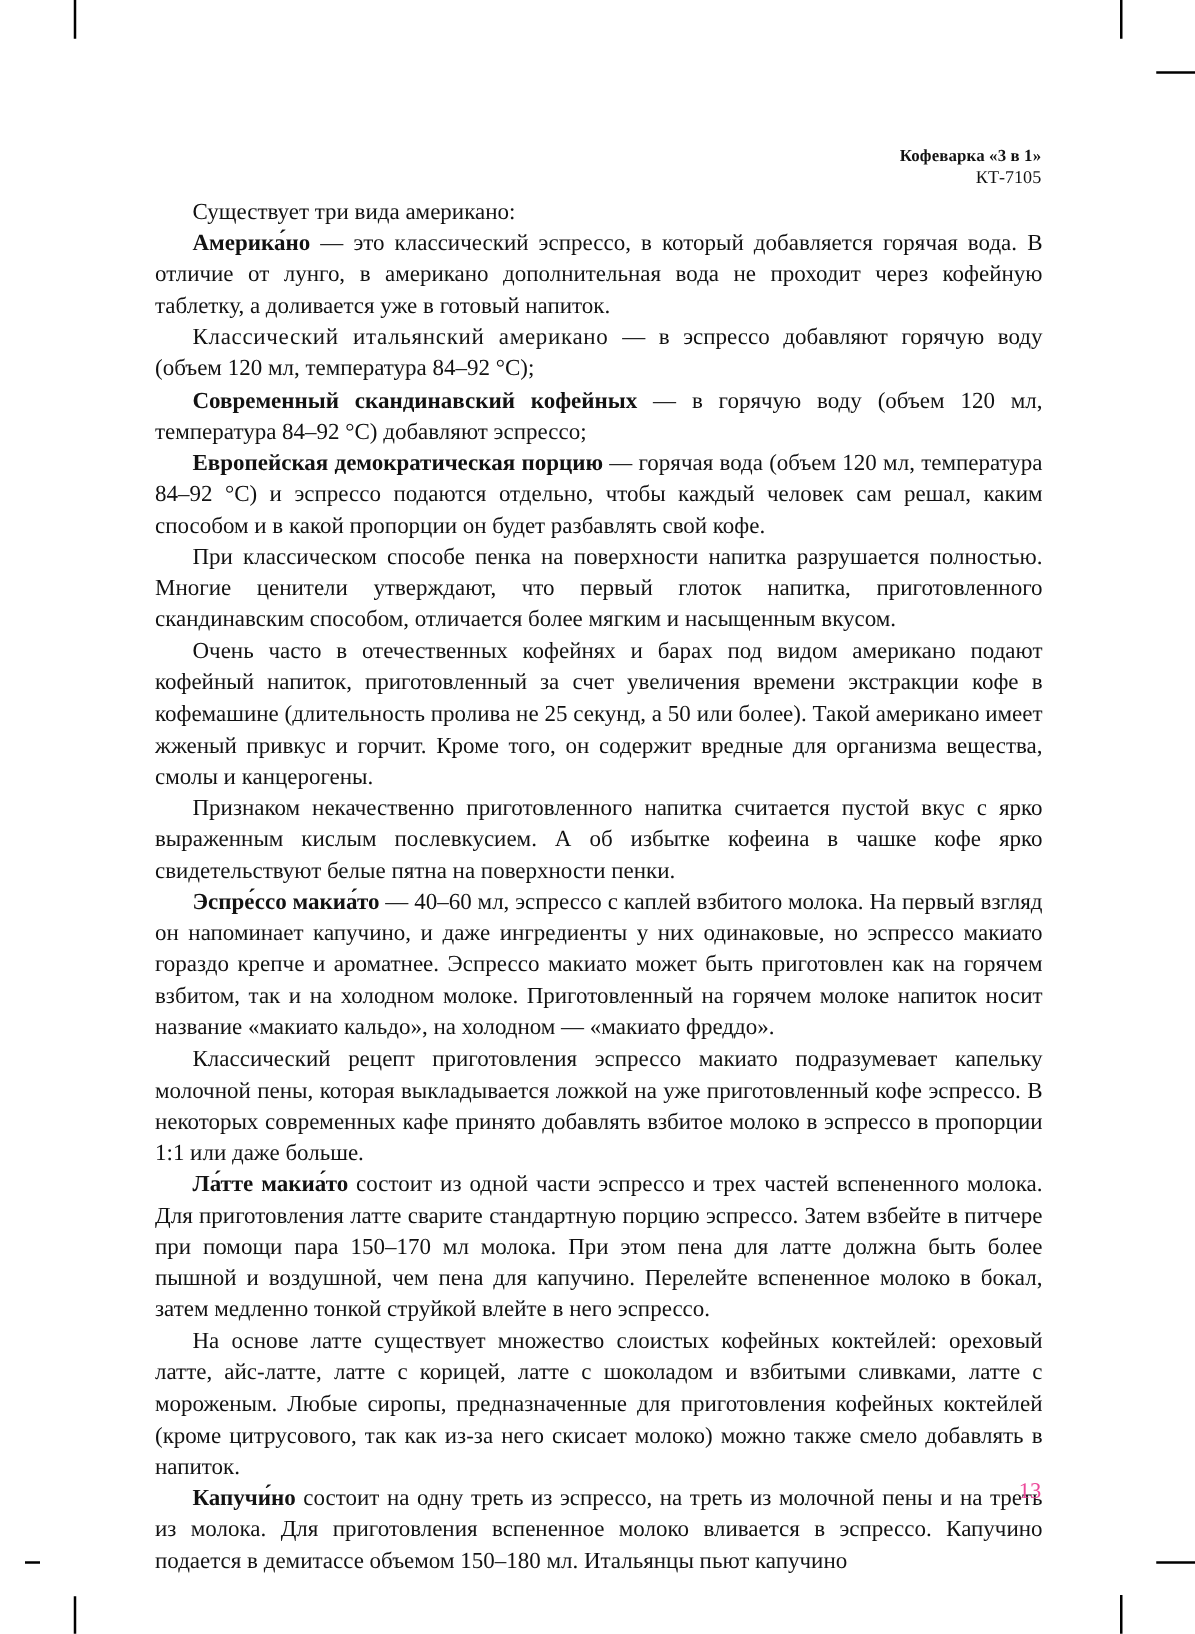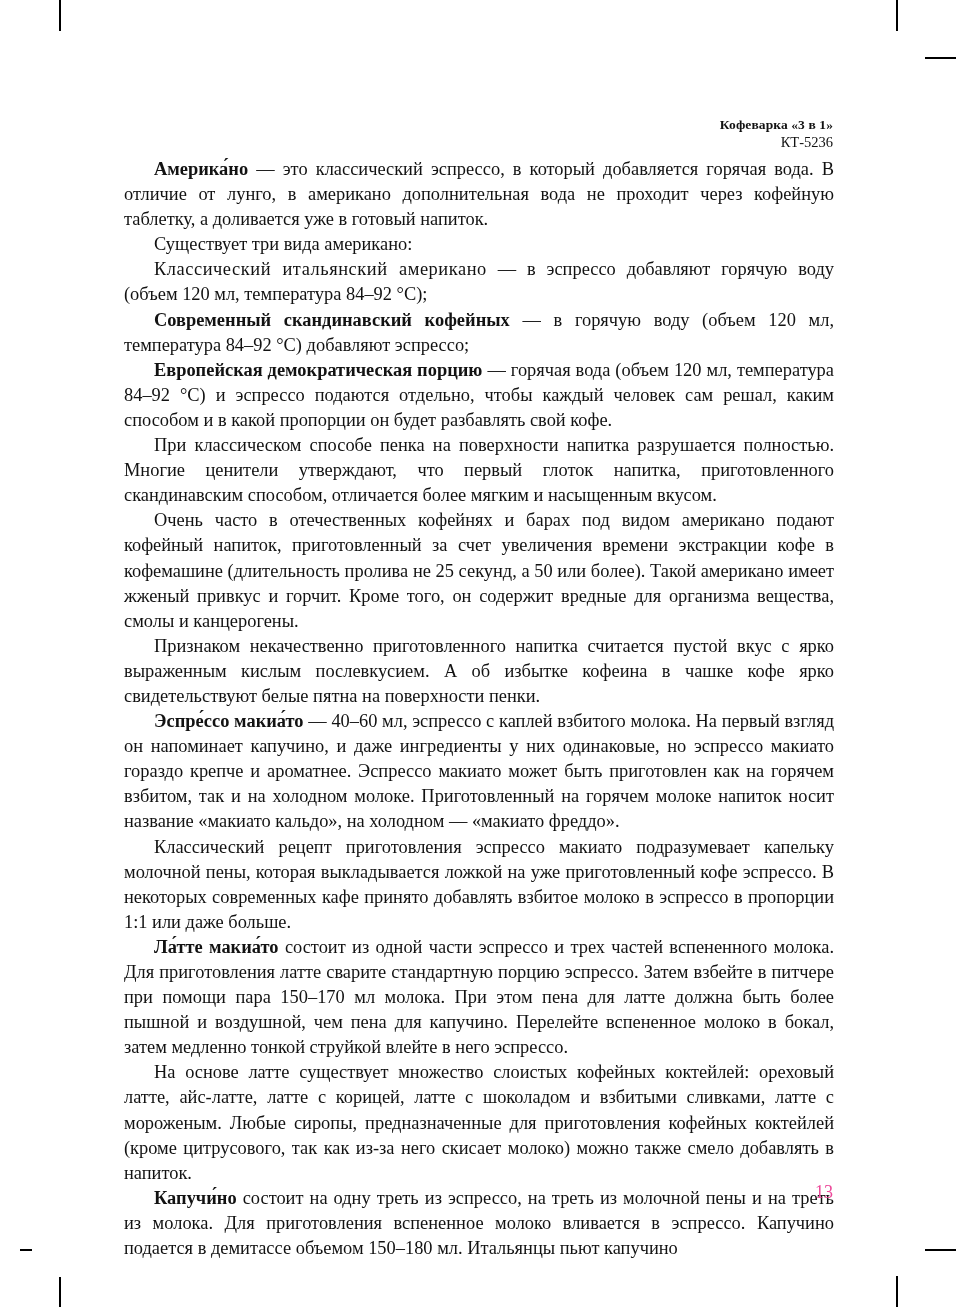--- a/index.html
+++ b/index.html
@@ -111,27 +111,27 @@
   <div class="crop crop-v crop-tl-v"></div>
   <div class="crop crop-v crop-tr-v"></div>
   <div class="crop crop-h crop-tr-h"></div>
   <div class="crop crop-h crop-bl-h"></div>
   <div class="crop crop-v crop-bl-v"></div>
   <div class="crop crop-h crop-br-h"></div>
   <div class="crop crop-v crop-br-v"></div>
 
   <div class="runhead">
     <span class="runhead-title">Кофеварка «3 в 1»</span>
-    <span class="runhead-model">КТ-5236</span>
+    <span class="runhead-model">КТ-7105</span>
   </div>
 
   <div class="content">
     <div id="paragraph-host">
+        <p><span>Существует три вида американо:</span></p>
         <p><span class="lead">Америка́но</span><span> — это классический эспрессо, в который добавляется горячая вода. В отличие от лунго, в американо дополнительная вода не проходит через кофей­ную таблетку, а доливается уже в готовый напиток.</span></p>
-        <p><span>Существует три вида американо:</span></p>
         <p><span class="lead-spaced">Классический итальянский американо</span><span> — в эспрессо добавляют горячую воду (объем 120 мл, температура 84–92 °C);</span></p>
         <p><span class="lead">Современный скандинавский кофейных</span><span> — в горячую воду (объем 120 мл, температура 84–92 °C) добавляют эспрессо;</span></p>
         <p><span class="lead">Европейская демократическая порцию</span><span> — горячая вода (объем 120 мл, темпе­ратура 84–92 °C) и эспрессо подаются отдельно, чтобы каждый человек сам решал, каким способом и в какой пропорции он будет разбавлять свой кофе.</span></p>
         <p><span>При классическом способе пенка на поверхности напитка разрушается полно­стью. Многие ценители утверждают, что первый глоток напитка, приготовленного скандинавским способом, отличается более мягким и насыщенным вкусом.</span></p>
         <p><span>Очень часто в отечественных кофейнях и барах под видом американо подают кофейный напиток, приготовленный за счет увеличения времени экстракции кофе в кофемашине (длительность пролива не 25 секунд, а 50 или более). Такой аме­рикано имеет жженый привкус и горчит. Кроме того, он содержит вредные для организма вещества, смолы и канцерогены.</span></p>
         <p><span>Признаком некачественно приготовленного напитка считается пустой вкус с ярко выраженным кислым послевкусием. А об избытке кофеина в чашке кофе ярко свидетельствуют белые пятна на поверхности пенки.</span></p>
         <p><span class="lead">Эспре́ссо макиа́то</span><span> — 40–60 мл, эспрессо с каплей взбитого молока. На пер­вый взгляд он напоминает капучино, и даже ингредиенты у них одинаковые, но эспрессо макиато гораздо крепче и ароматнее. Эспрессо макиато может быть при­готовлен как на горячем взбитом, так и на холодном молоке. Приготовленный на горячем молоке напиток носит название «макиато кальдо», на холодном — «маки­ато фреддо».</span></p>
         <p><span>Классический рецепт приготовления эспрессо макиато подразумевает капельку молочной пены, которая выкладывается ложкой на уже приготовленный кофе эспрессо. В некоторых современных кафе принято добавлять взбитое молоко в эспрессо в пропорции 1:1 или даже больше.</span></p>
         <p><span class="lead">Ла́тте макиа́то</span><span> состоит из одной части эспрессо и трех частей вспененного молока. Для приготовления латте сварите стандартную порцию эспрессо. Затем взбейте в питчере при помощи пара 150–170 мл молока. При этом пена для латте должна быть более пышной и воздушной, чем пена для капучино. Перелейте вспе­ненное молоко в бокал, затем медленно тонкой струйкой влейте в него эспрессо.</span></p>
         <p><span>На основе латте существует множество слоистых кофейных коктейлей: орехо­вый латте, айс-латте, латте с корицей, латте с шоколадом и взбитыми сливками, латте с мороженым. Любые сиропы, предназначенные для приготовления кофей­ных коктейлей (кроме цитрусового, так как из-за него скисает молоко) можно также смело добавлять в напиток.</span></p>

